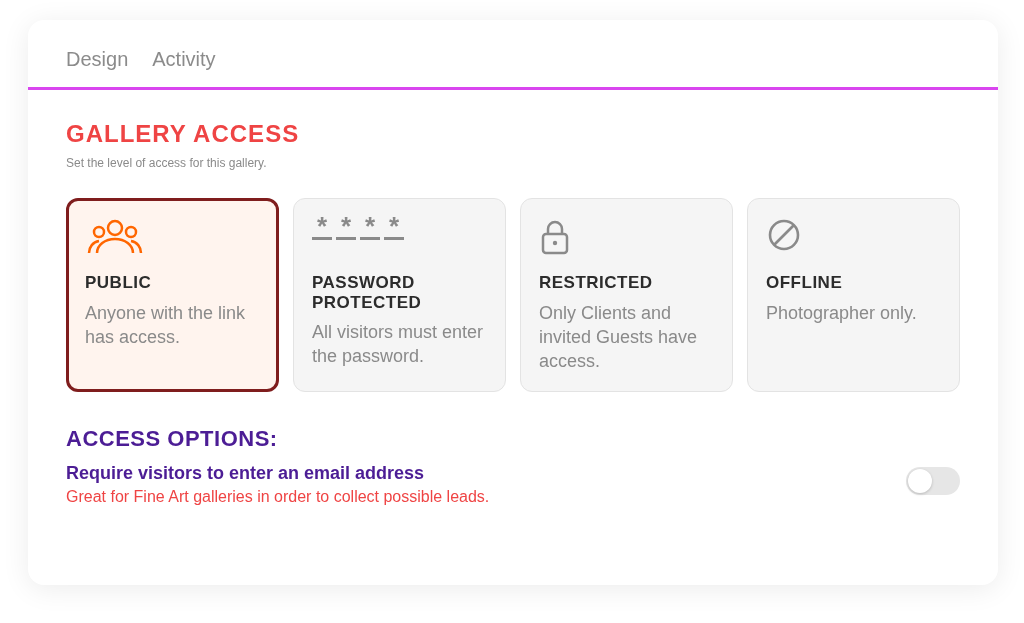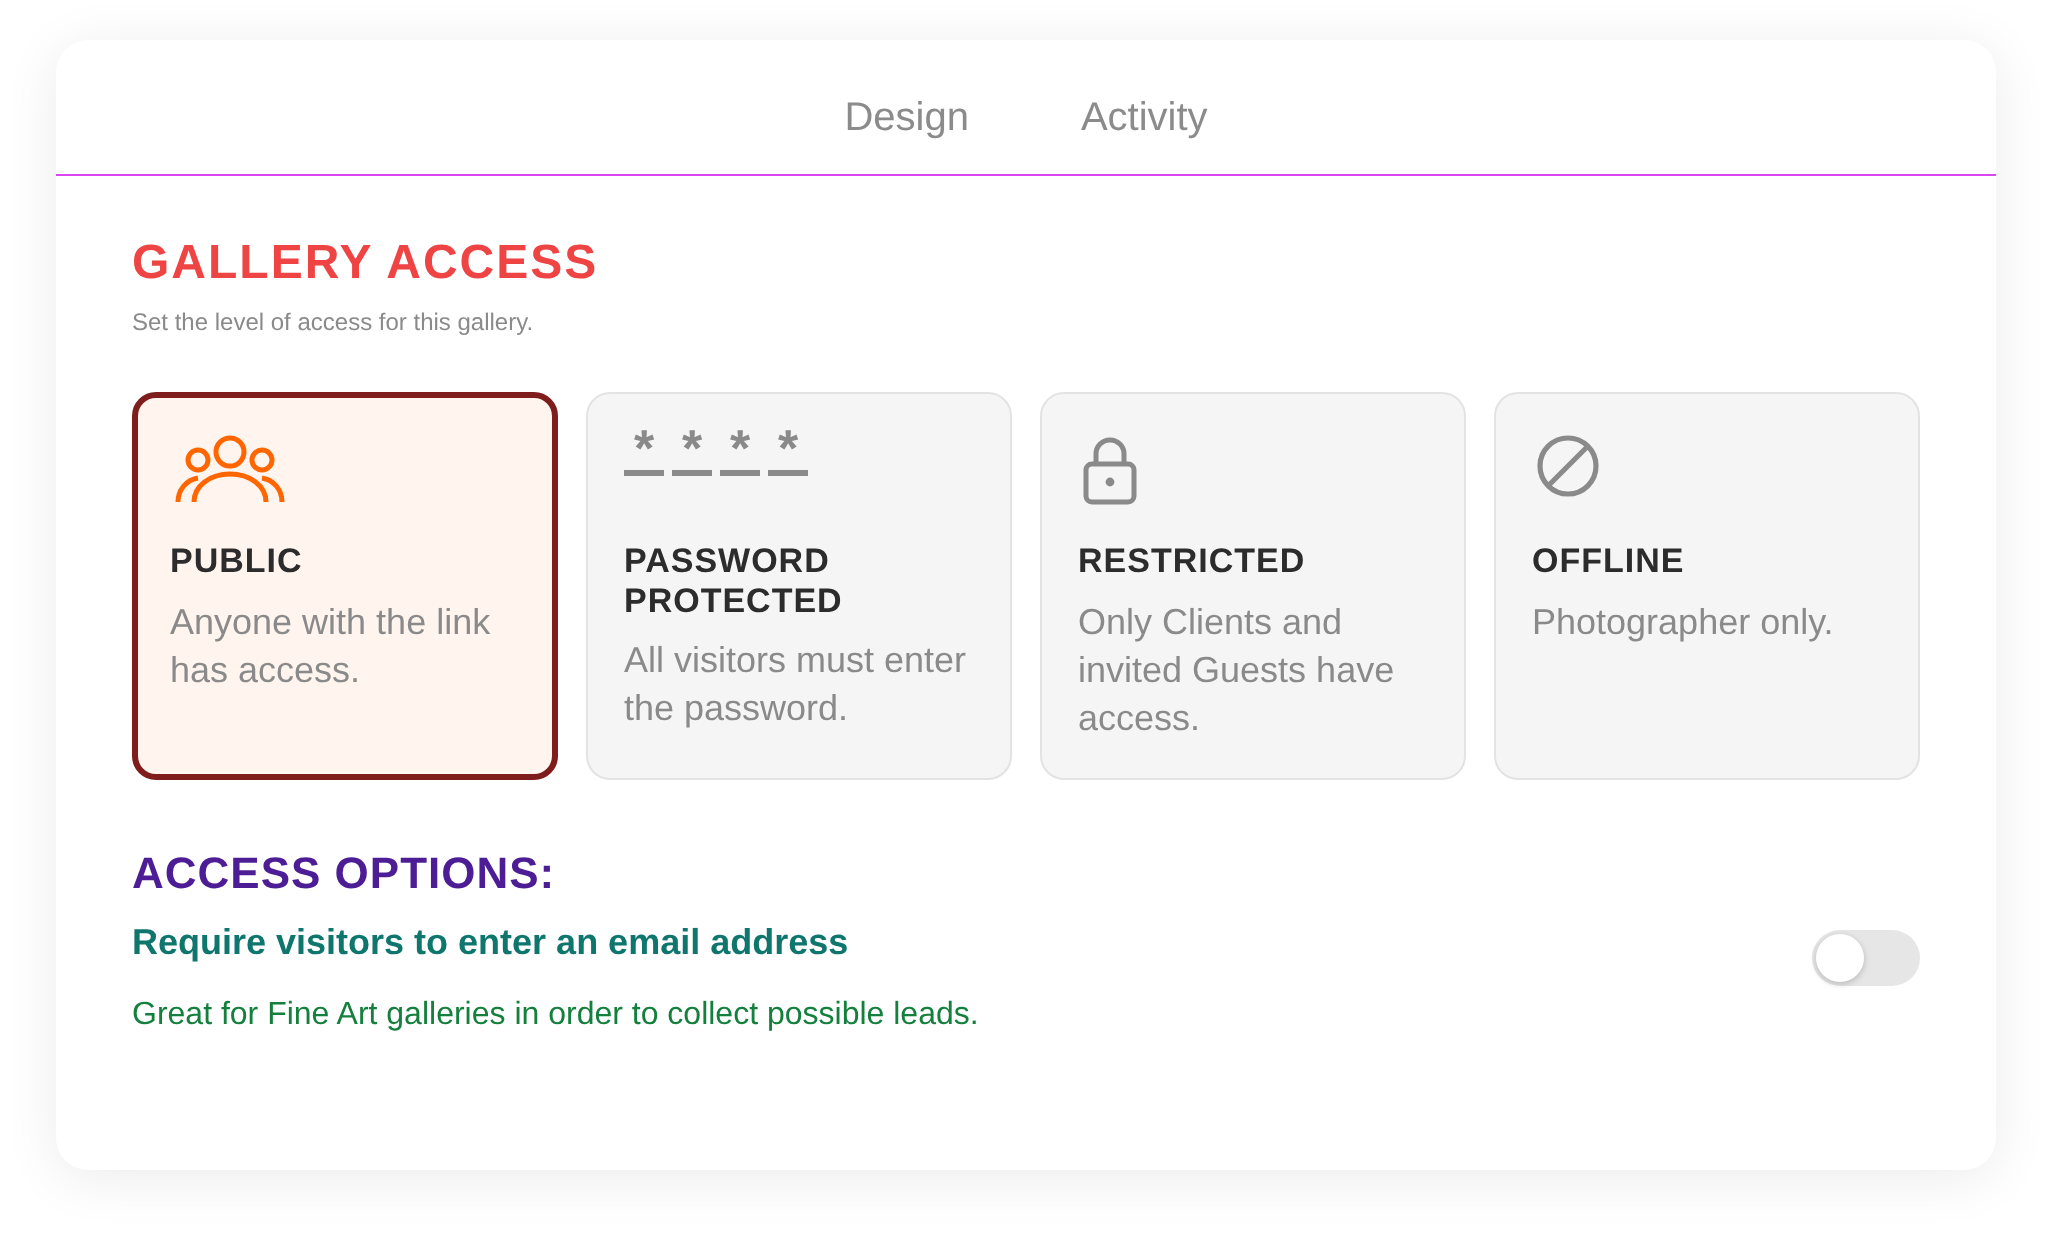--- a/index.html
+++ b/index.html
@@ -1,33 +1,33 @@
 <!DOCTYPE html>
 <html><head>
   <meta charset="utf-8">
   <style>
     * { margin:0; padding:0; box-sizing:border-box; }
     html,body { width:1024px; height:623px; font-family:"Segoe UI","Helvetica Neue",Arial,sans-serif; background:#fff; }
     .panel { position:absolute; top:20px; left:28px; width:970px; height:565px; background:#fff; border-radius:16px; box-shadow:0 4px 28px rgba(0,0,0,0.08); overflow:hidden; }
-    .tabs { display:flex; gap:56px; padding:28px 38px 16px 38px; border-bottom:1px solid #d946ef;justify-content:center; }
+    .tabs { display:flex; gap:24px; padding:28px 38px 16px 38px; border-bottom:3px solid #d946ef; }
     .tab { font-size:20px; color:#8b8b8b; font-weight:500; cursor:pointer; }
     .content { padding:30px 38px 30px 38px; }
     .h1 { font-size:24px; font-weight:800; letter-spacing:1px; color:#ef4444; margin-bottom:8px; text-transform:uppercase; }
     .sub { font-size:12px; color:#8a8a8a; margin-bottom:28px; }
     .cards { display:flex; gap:14px; margin-bottom:34px; }
     .card { flex:1 1 0; min-width:0; background:#f5f5f5; border:1px solid #e3e3e3; border-radius:12px; padding:18px 18px 18px 18px; cursor:pointer; }
     .card.selected { background:#fff4ee; border:3px solid #7f1d1d; padding:16px; }
     .card .icon { height:44px; margin-bottom:12px; color:#8a8a8a; }
     .card.selected .icon { color:#ff6600; }
     .card .title { font-size:17px; font-weight:800; letter-spacing:0.5px; color:#2c2c2c; margin-bottom:8px; text-transform:uppercase; line-height:1.15; }
     .card .desc { font-size:18px; color:#8a8a8a; line-height:1.35; }
     .h2 { font-size:22px; font-weight:800; letter-spacing:0.5px; color:#4c1d95; margin-bottom:11px; text-transform:uppercase; }
     .opt-row { display:flex; align-items:flex-start; justify-content:space-between; }
-    .opt-title { font-size:18px; font-weight:700; color:#0f766e; margin-bottom:17px; }
-    .opt-desc { font-size:16px; color:#15803d; }
+    .opt-title { font-size:18px; font-weight:700; color:#4c1d95; margin-bottom:4px; }
+    .opt-desc { font-size:16px; color:#ef4444; }
     .toggle { width:54px; height:28px; background:#e6e6e6; border-radius:14px; position:relative; cursor:pointer; flex-shrink:0; margin-top:4px; }
     .toggle .knob { position:absolute; top:2px; left:2px; width:24px; height:24px; background:#fff; border-radius:50%; box-shadow:0 1px 3px rgba(0,0,0,0.2); }
     svg { display:block; }
     .asterisks { display:flex; gap:4px; align-items:center; }
     .ast { display:inline-block; width:20px; text-align:center; font-size:26px; font-weight:800; color:#8a8a8a; border-bottom:3px solid #8a8a8a; line-height:18px; padding-bottom:2px; }
   </style>
 </head>
 <body>
 
 <div class="panel">

